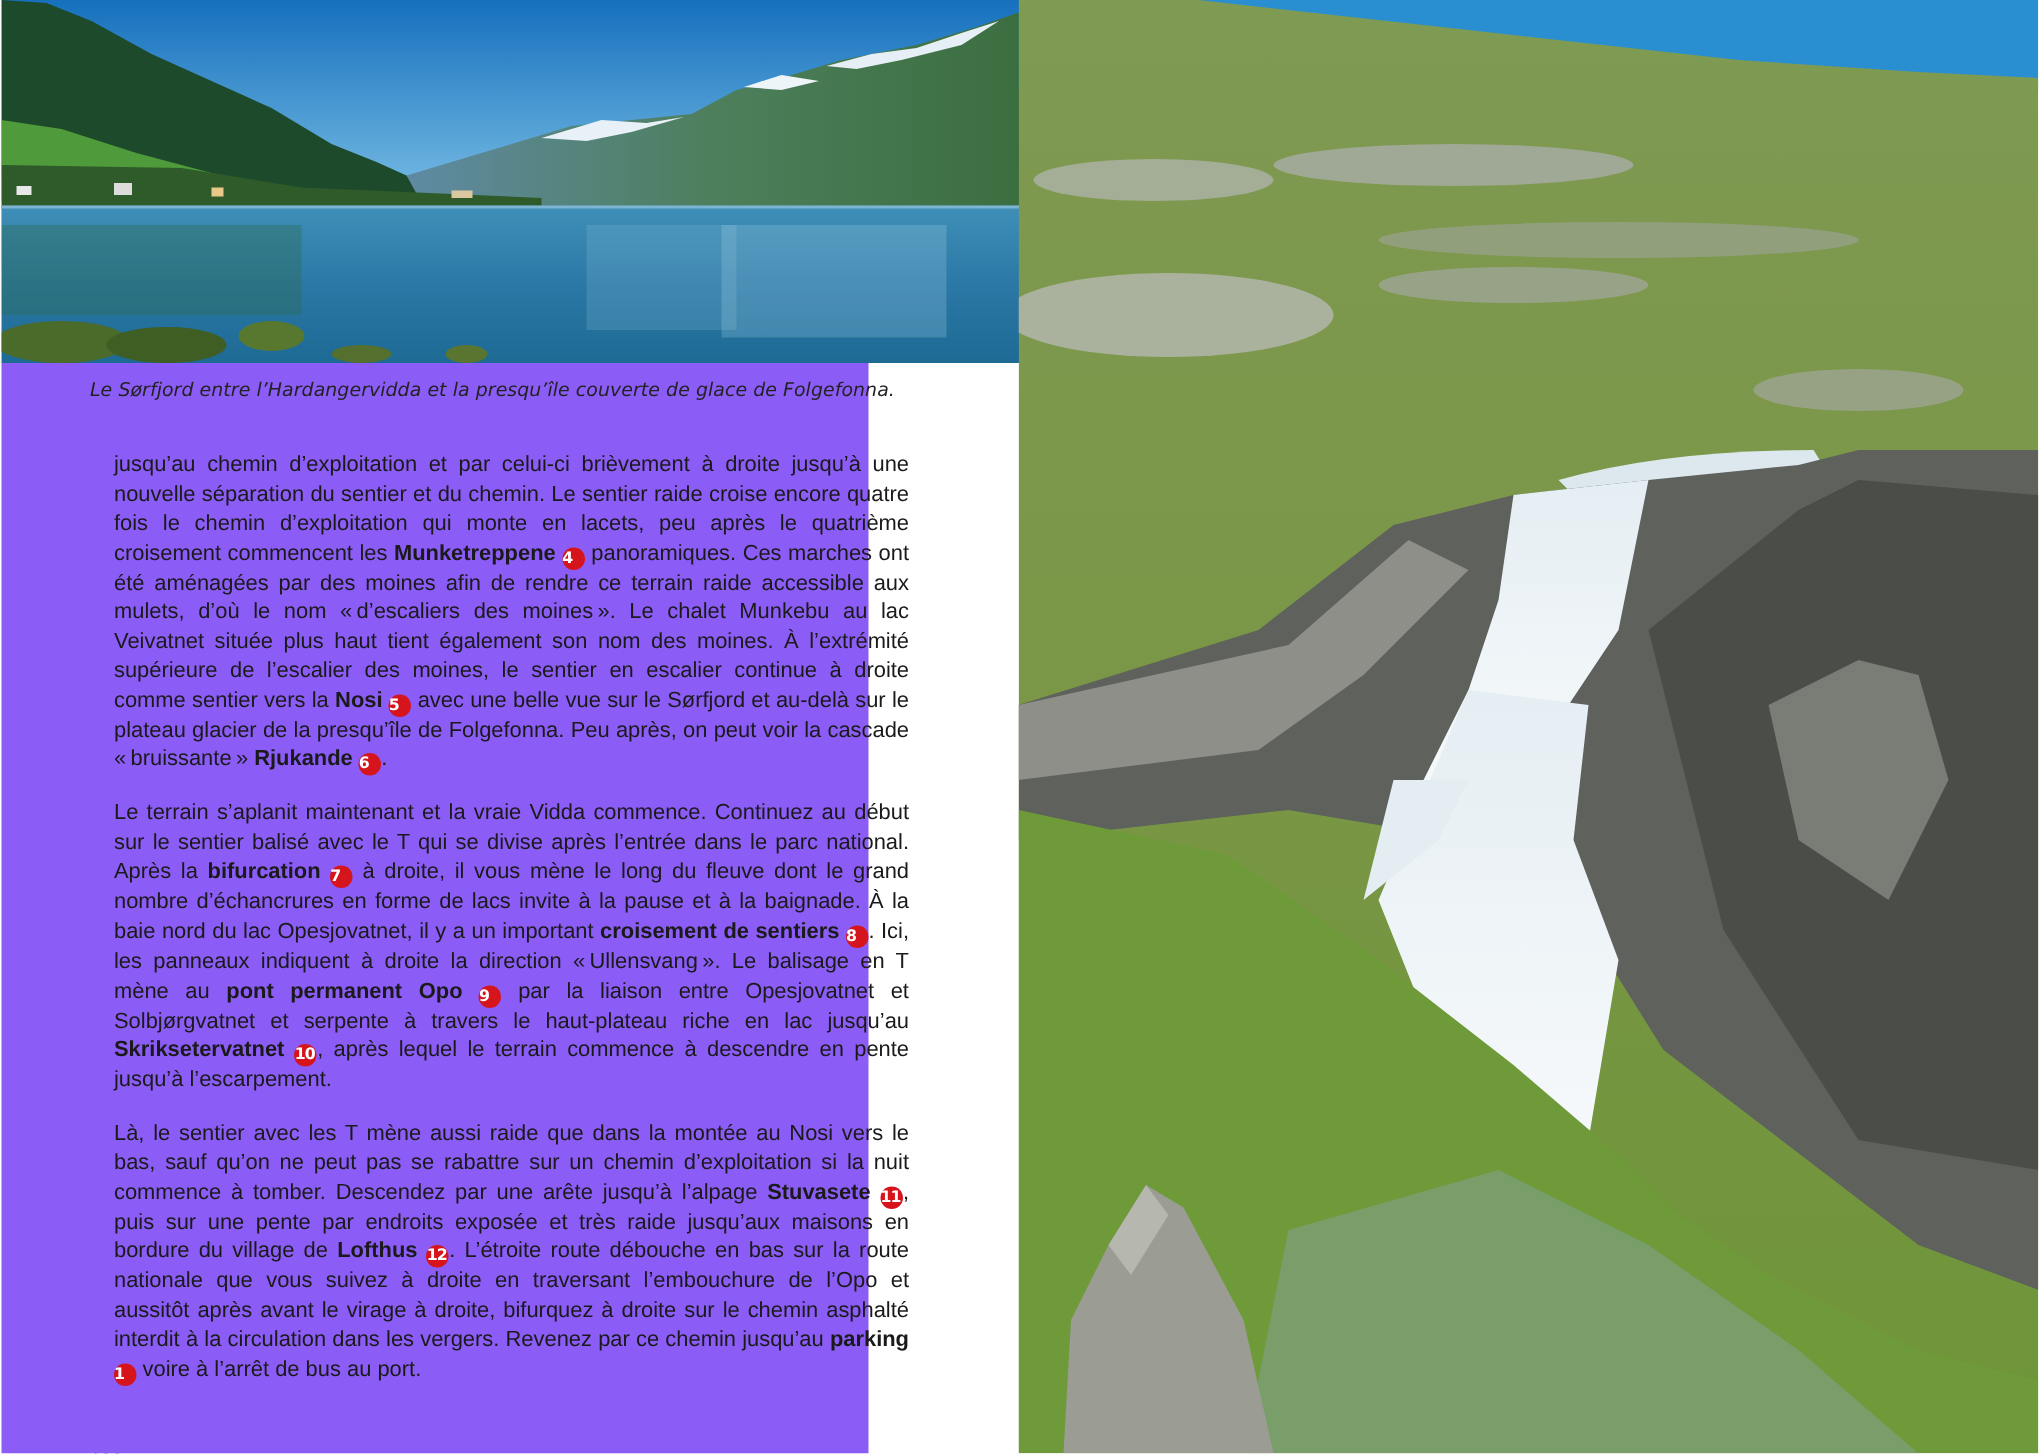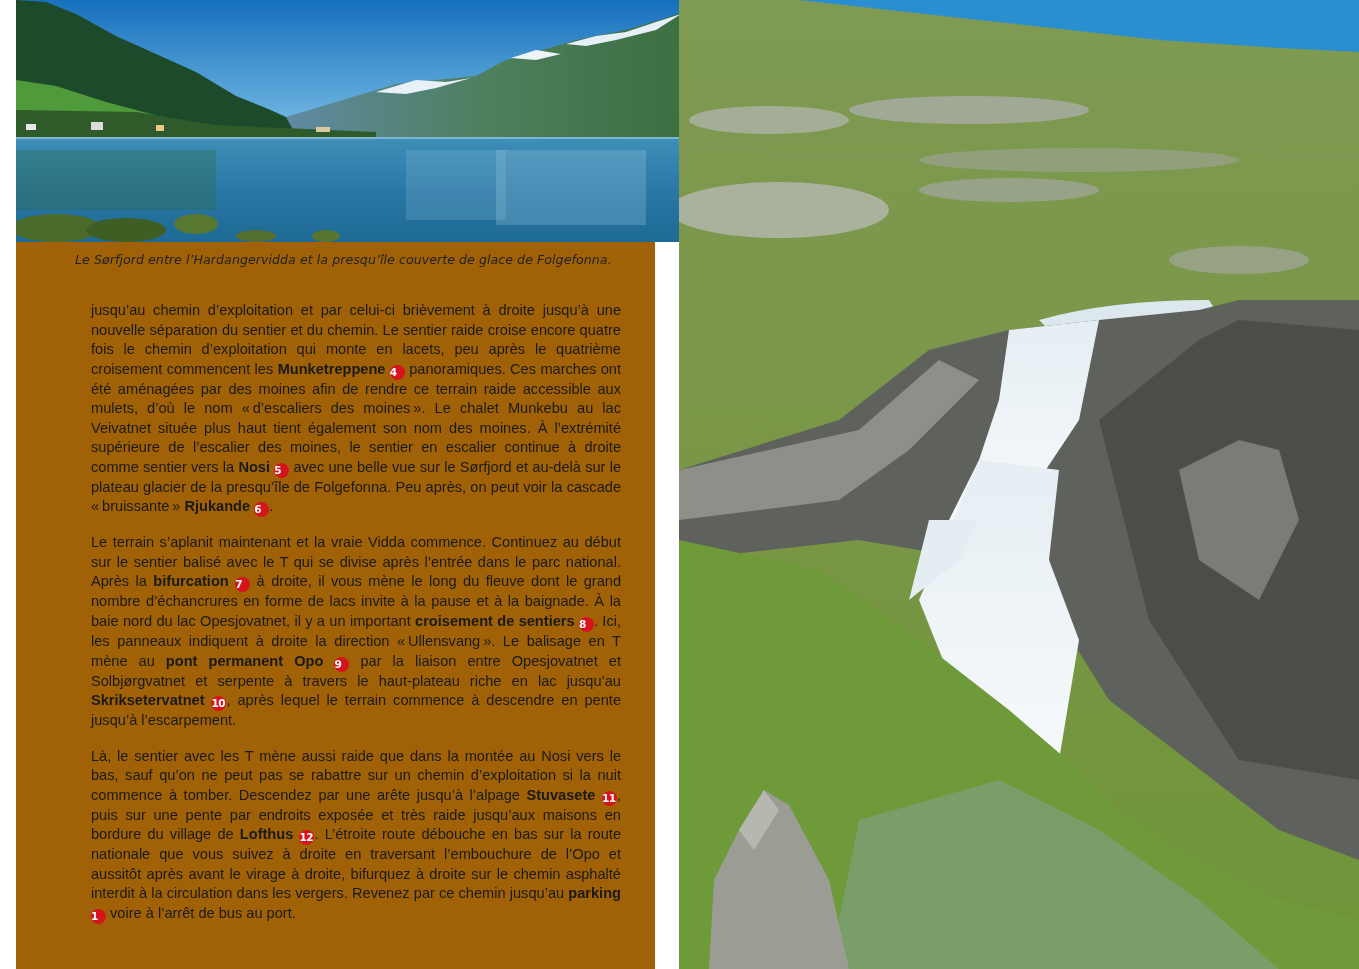--- a/index.html
+++ b/index.html
@@ -3,21 +3,21 @@
   <meta charset="utf-8">
   <style>
     html, body { margin: 0; padding: 0; }
     body {
       width: 1359px; height: 969px; position: relative; overflow: hidden;
       background: #ffffff;
       font-family: "DejaVu Sans", "Liberation Sans", sans-serif;
       color: #1a1a1a;
     }
     
-    .left-page { position: absolute; left: 16px; top: 0; width: 639px; height: 969px; background: #a16207; }
+    .left-page { position: absolute; left: 1px; top: 0; width: 578px; height: 969px; background: #8b5cf6; }
     .fjord-photo { position: absolute; left: 0; top: 0; width: 679px; height: 242px; overflow: hidden; }
     .fjord-photo svg { display: block; width: 679px; height: 242px; }
 
     .caption {
       position: absolute; left: 59px; font-style: italic; font-size: 12.6px;
       letter-spacing: 0.05px; color: #222; white-space: nowrap;
       font-family: "DejaVu Sans", sans-serif;
     }
     .caption.top { top: 252px; }
     .caption.bottom { top: 891px; }

